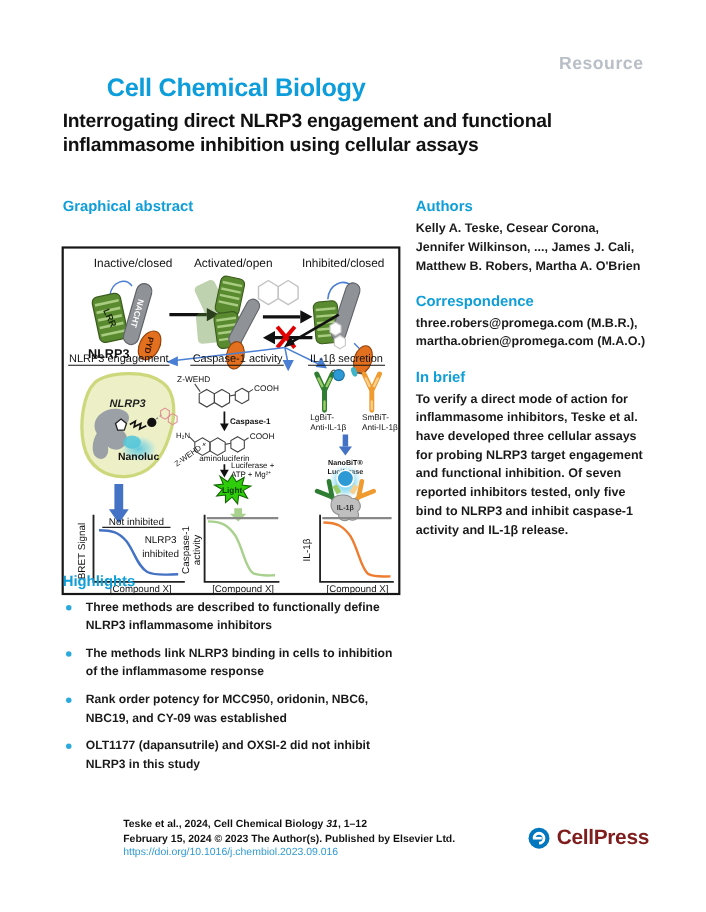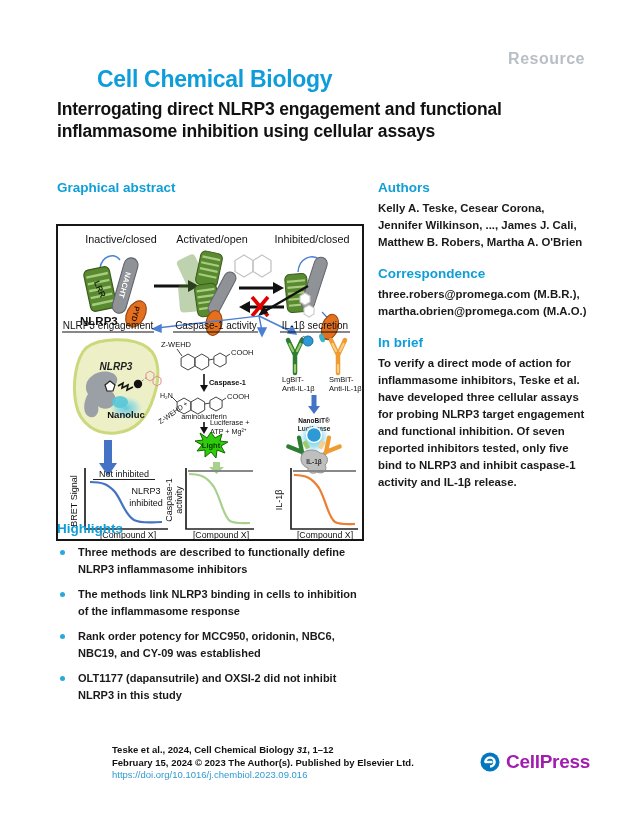--- a/index.html
+++ b/index.html
@@ -22,21 +22,21 @@
   .highlights { position:absolute; left:57px; top:521px; width:316px; }
   .highlights .cyan-heading { margin-bottom:8px; }
   .hl-item { display:flex; margin-bottom:9px; }
   .hl-bullet { flex:0 0 auto; width:5px; height:5px; border-radius:50%; background:#2aa9dd; margin:6px 13px 0 3px; }
   .hl-text { font-size:11px; font-weight:bold; line-height:16.5px; color:#1a1a1a; width:290px; }
 
   .footer { position:absolute; left:112px; top:744px; font-size:9.5px; font-weight:bold; line-height:12.5px; color:#111; }
   .footer a { color:#2f9ad2; text-decoration:none; font-weight:normal; }
   .vol-italic { font-style:italic; }
   .logo { position:absolute; right:52px; top:750px; display:flex; align-items:center; }
-  .logo-text { font-size:19px; font-weight:bold; color:#a21caf; letter-spacing:-.3px; margin-left:4px; }
+  .logo-text { font-size:19px; font-weight:bold; color:#7f1d1d; letter-spacing:-.3px; margin-left:4px; }
 
   svg text { font-family:"Liberation Sans", sans-serif; }
 </style>
 </head>
 <body>
 
 <div class="page">
 
   <div class="kicker">Resource</div>
   <div class="journal-title">Cell Chemical Biology</div>

